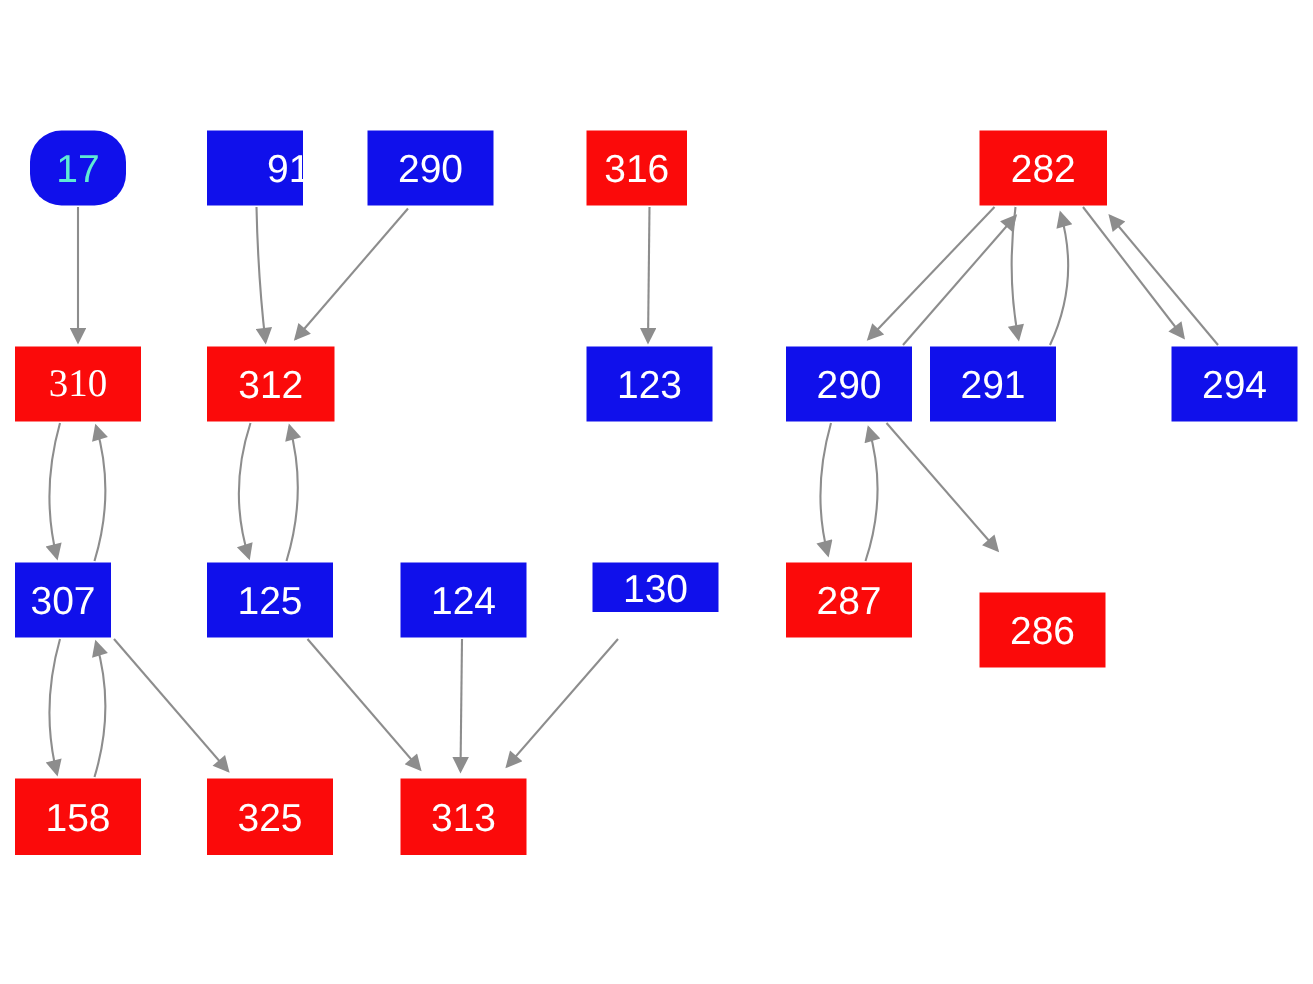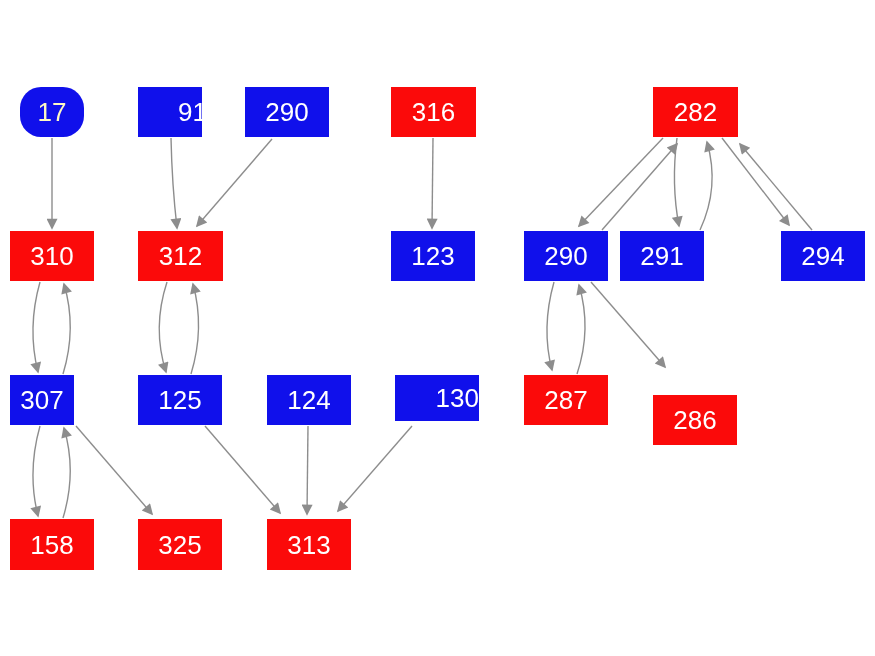--- a/index.html
+++ b/index.html
@@ -61,36 +61,36 @@
         <path d="M 677 138 Q 671 184 679 226" fill="none" stroke="#8d8d8d" stroke-width="1.4" marker-end="url(#arrowhead)"></path>
         <path d="M 700 230 Q 720 187 707 142" fill="none" stroke="#8d8d8d" stroke-width="1.4" marker-end="url(#arrowhead)"></path>
         <path d="M 722 138 L 789 225" fill="none" stroke="#8d8d8d" stroke-width="1.4" marker-end="url(#arrowhead)"></path>
         <path d="M 812 230 L 740 144" fill="none" stroke="#8d8d8d" stroke-width="1.4" marker-end="url(#arrowhead)"></path>
         <path d="M 554 282 Q 541 328 552 370" fill="none" stroke="#8d8d8d" stroke-width="1.4" marker-end="url(#arrowhead)"></path>
         <path d="M 577 374 Q 592 329 579 285" fill="none" stroke="#8d8d8d" stroke-width="1.4" marker-end="url(#arrowhead)"></path>
         <path d="M 591 282 L 665 367" fill="none" stroke="#8d8d8d" stroke-width="1.4" marker-end="url(#arrowhead)"></path>
       </g>
   </svg>
   <div id="nodes-layer">
-      <div class="node" style="left: 20px; top: 87px; width: 64px; height: 50px; background: rgb(16, 16, 235); color: #fef9c3; border-radius: 21px;">
+      <div class="node" style="left: 20px; top: 87px; width: 64px; height: 50px; background: rgb(16, 16, 235); color: #5eead4; border-radius: 21px;">
         <span>17</span>
       </div>
       <div class="node" style="left: 138px; top: 87px; width: 64px; height: 50px; background: rgb(16, 16, 235); color: rgb(255, 255, 255); padding-left: 45px;">
         <span>91</span>
       </div>
       <div class="node" style="left: 245px; top: 87px; width: 84px; height: 50px; background: rgb(16, 16, 235); color: rgb(255, 255, 255);">
         <span>290</span>
       </div>
-      <div class="node" style="left: 391px; top: 87px; width: 85px; height: 50px; background: rgb(251, 10, 10); color: rgb(255, 255, 255);">
+      <div class="node" style="left: 391px; top: 87px; width: 67px; height: 50px; background: rgb(251, 10, 10); color: rgb(255, 255, 255);">
         <span>316</span>
       </div>
       <div class="node" style="left: 653px; top: 87px; width: 85px; height: 50px; background: rgb(251, 10, 10); color: rgb(255, 255, 255); justify-content: center;">
         <span>282</span>
       </div>
-      <div class="node" style="left: 10px; top: 231px; width: 84px; height: 50px; background: rgb(251, 10, 10); color: rgb(255, 255, 255);">
+      <div class="node" style="left: 10px; top: 231px; width: 84px; height: 50px; background: rgb(251, 10, 10); color: rgb(255, 255, 255); font-family: Liberation Serif, serif;">
         <span>310</span>
       </div>
       <div class="node" style="left: 138px; top: 231px; width: 85px; height: 50px; background: rgb(251, 10, 10); color: rgb(255, 255, 255);">
         <span>312</span>
       </div>
       <div class="node" style="left: 391px; top: 231px; width: 84px; height: 50px; background: rgb(16, 16, 235); color: rgb(255, 255, 255);">
         <span>123</span>
       </div>
       <div class="node" style="left: 524px; top: 231px; width: 84px; height: 50px; background: rgb(16, 16, 235); color: rgb(255, 255, 255);">
         <span>290</span>
@@ -103,21 +103,21 @@
       </div>
       <div class="node" style="left: 10px; top: 375px; width: 64px; height: 50px; background: rgb(16, 16, 235); color: rgb(255, 255, 255);">
         <span>307</span>
       </div>
       <div class="node" style="left: 138px; top: 375px; width: 84px; height: 50px; background: rgb(16, 16, 235); color: rgb(255, 255, 255); justify-content: center;">
         <span>125</span>
       </div>
       <div class="node" style="left: 267px; top: 375px; width: 84px; height: 50px; background: rgb(16, 16, 235); color: rgb(255, 255, 255);">
         <span>124</span>
       </div>
-      <div class="node" style="left: 395px; top: 375px; width: 84px; height: 46px; background: rgb(16, 16, 235); color: rgb(255, 255, 255); justify-content: flex-end;">
+      <div class="node" style="left: 395px; top: 375px; width: 84px; height: 33px; background: rgb(16, 16, 235); color: rgb(255, 255, 255);">
         <span>130</span>
       </div>
       <div class="node" style="left: 524px; top: 375px; width: 84px; height: 50px; background: rgb(251, 10, 10); color: rgb(255, 255, 255);">
         <span>287</span>
       </div>
       <div class="node" style="left: 653px; top: 375px; width: 84px; height: 50px; background: rgb(251, 10, 10); color: rgb(255, 255, 255); margin-top: 20px;">
         <span>286</span>
       </div>
       <div class="node" style="left: 10px; top: 519px; width: 84px; height: 51px; background: rgb(251, 10, 10); color: rgb(255, 255, 255);">
         <span>158</span>

